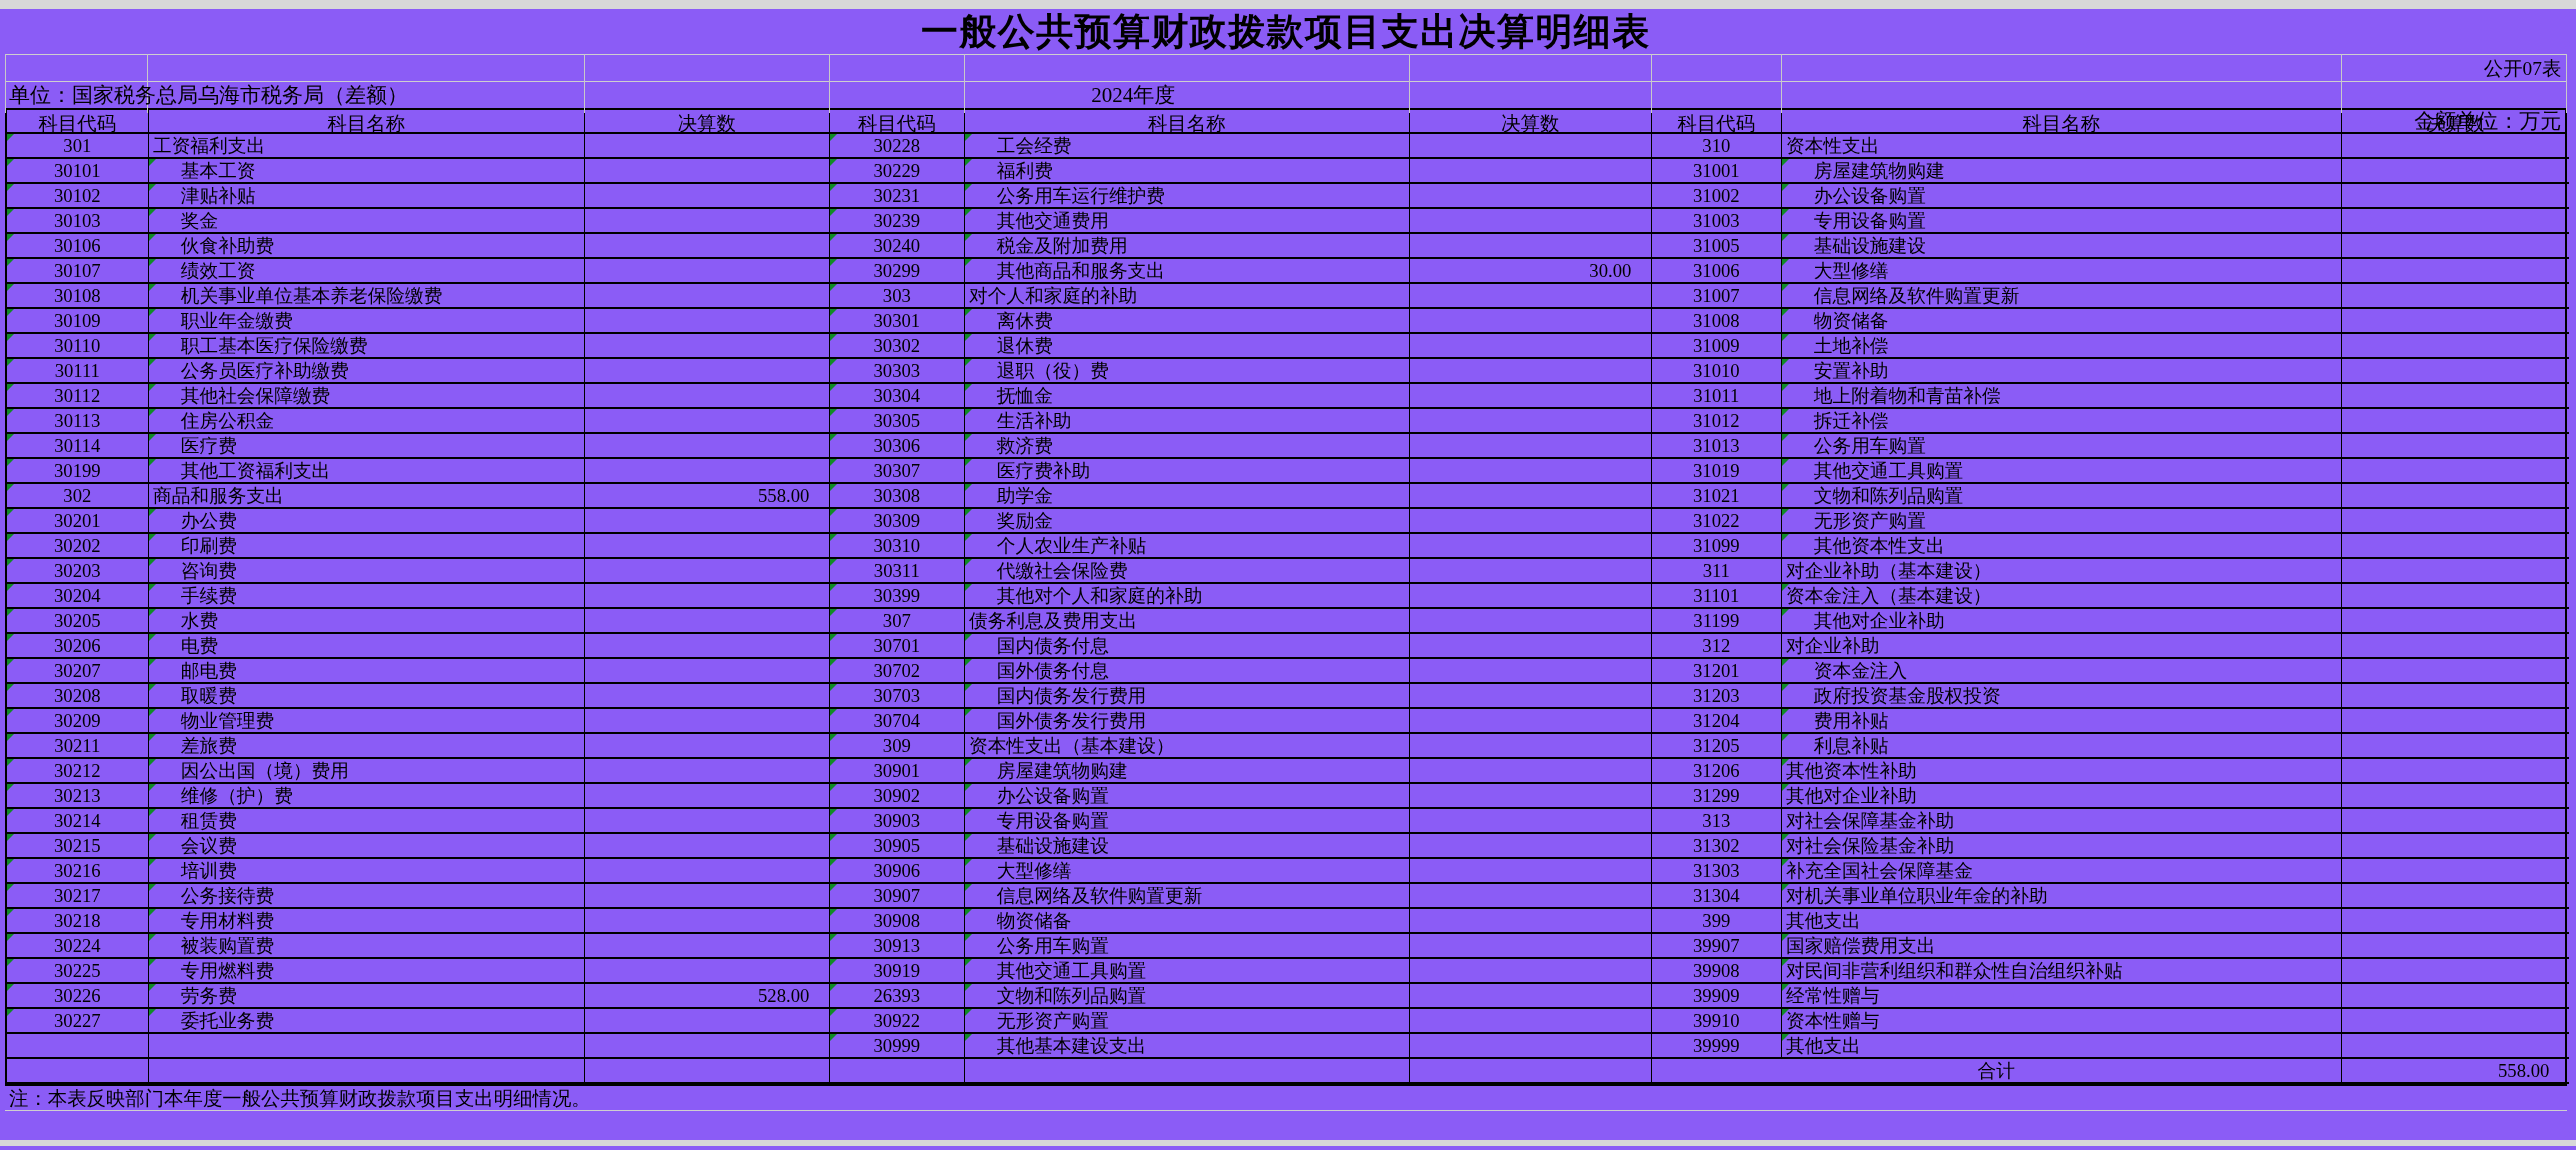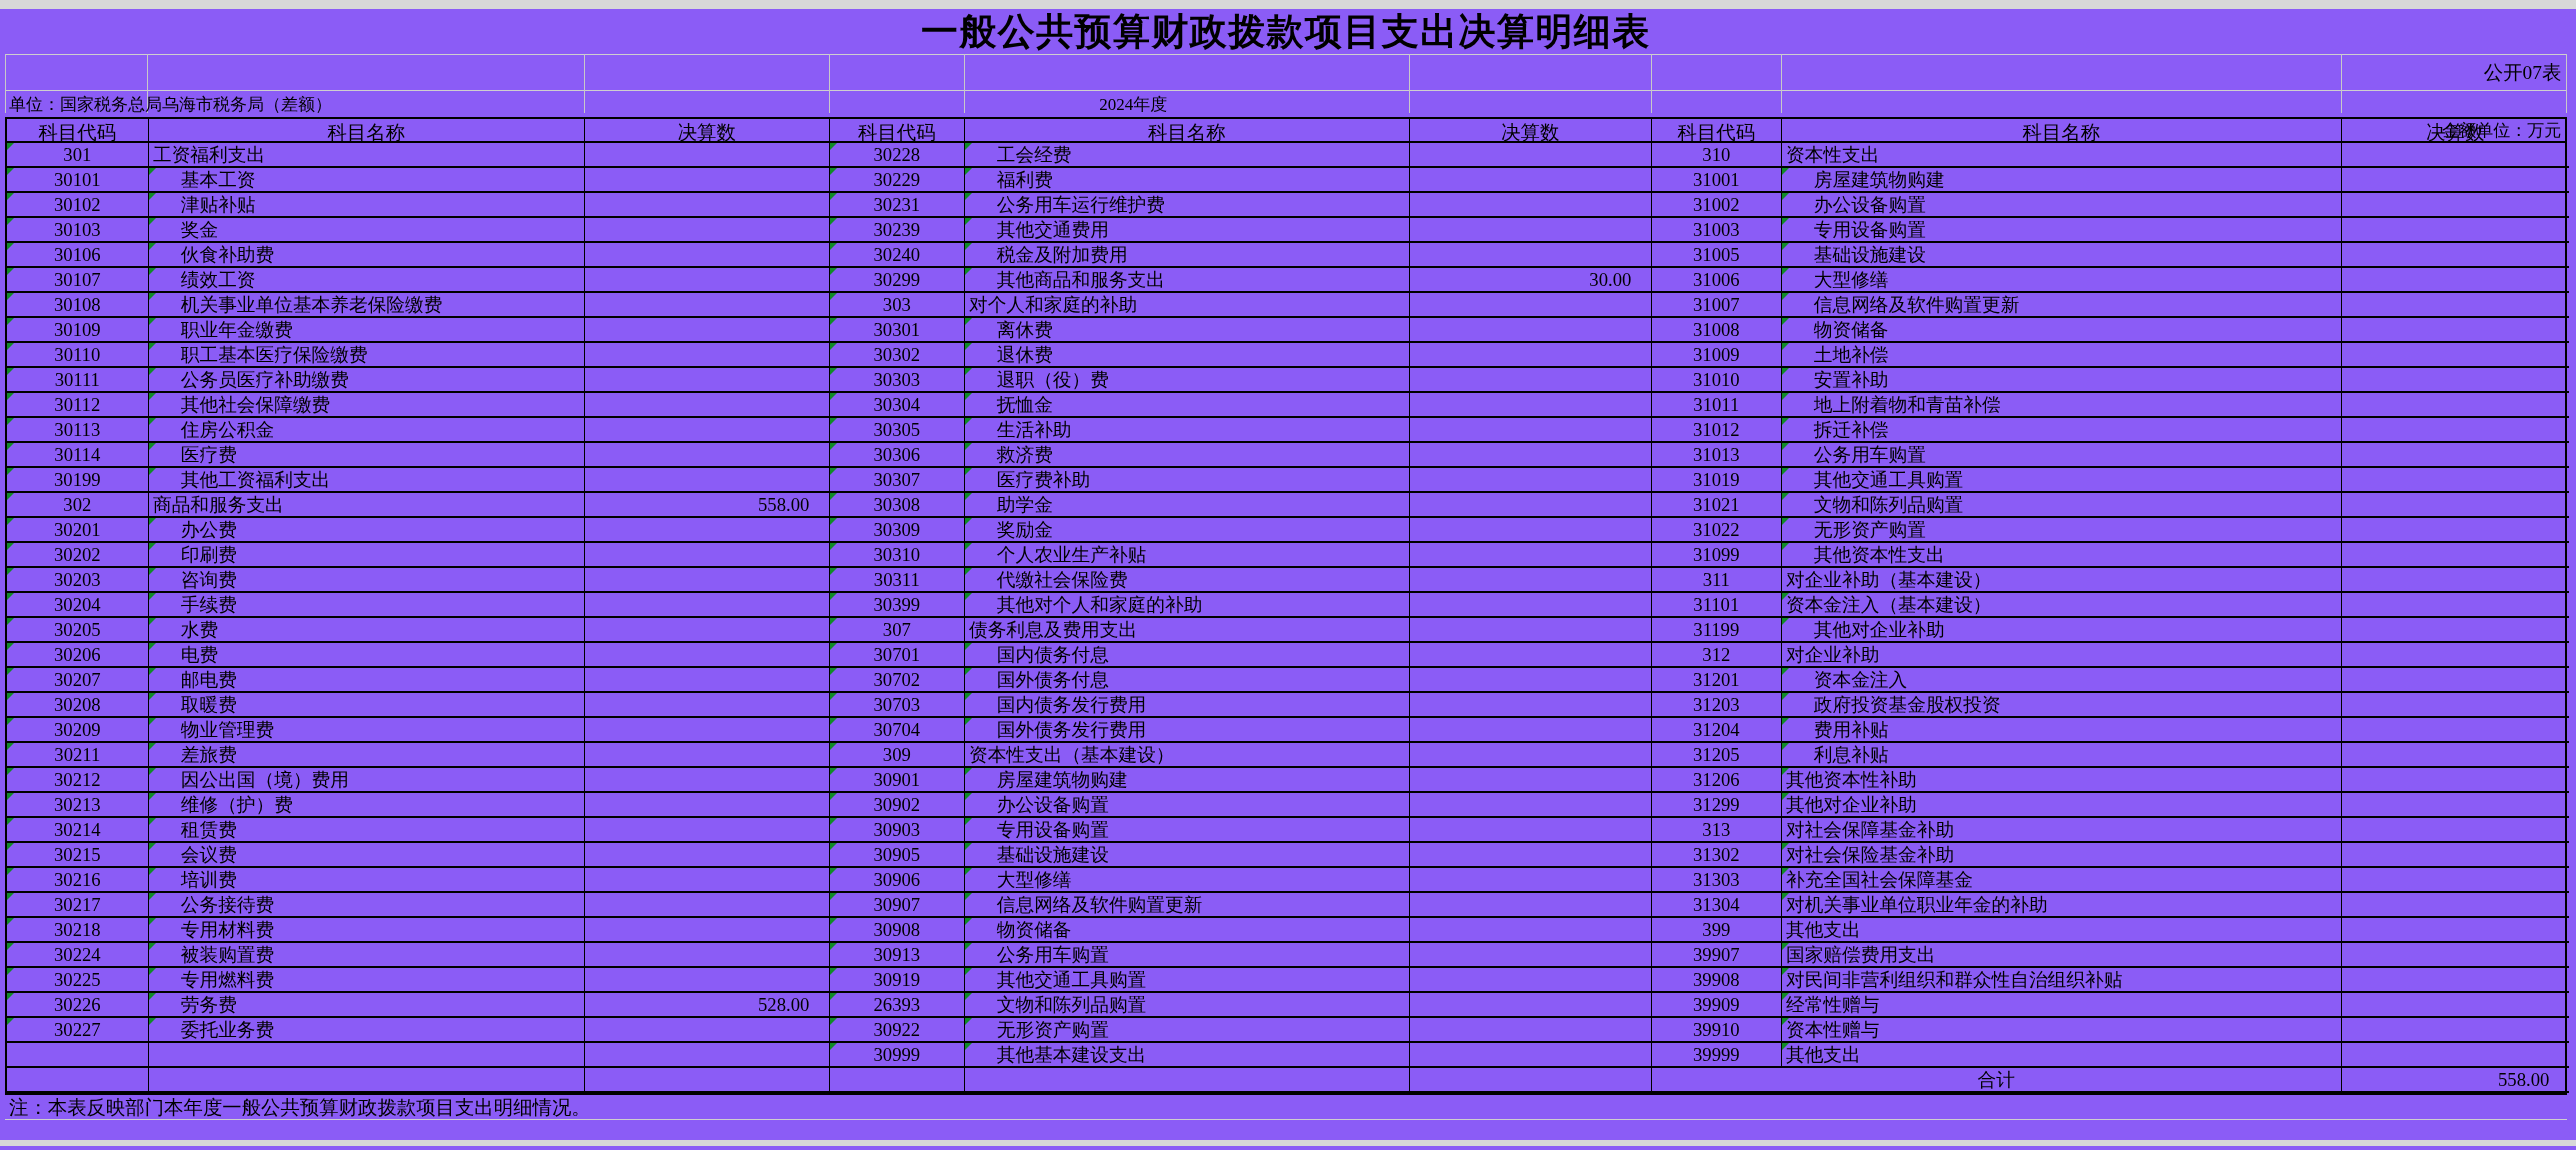--- a/index.html
+++ b/index.html
@@ -12,23 +12,23 @@
     color:#000;
   }
   .band{position:absolute;left:0;width:2576px;background:#d8d8d8;}
   #band-top{top:0;height:9px;}
   #band-bottom{top:1140px;height:5.5px;}
   #sheet{position:absolute;left:4.8px;top:9px;width:2562px;}
   
   #title-row{height:45px;display:flex;align-items:center;justify-content:center;}
   #title-row .t{font-size:37px;font-weight:bold;letter-spacing:1.4px;}
   
-  #meta-a{box-sizing:border-box;height:37px;border-top:0.7px solid #cfcfcf;border-bottom:0.7px solid #cfcfcf;
+  #meta-a{box-sizing:border-box;height:28px;border-top:0.7px solid #cfcfcf;border-bottom:0.7px solid #cfcfcf;
     display:flex;align-items:center;justify-content:flex-end;font-size:19.4px;padding-right:5.5px;}
-  #meta-b{box-sizing:border-box;height:26px;position:relative;font-size:17px;}
+  #meta-b{box-sizing:border-box;height:26px;position:relative;font-size:21px;}
   #meta-b .unit{position:absolute;left:4.2px;top:0;height:26px;display:flex;align-items:center;}
   #meta-b .year{position:absolute;left:906px;width:445px;top:0;height:26px;display:flex;align-items:center;justify-content:center;}
   #meta-b .amount{position:absolute;right:5.5px;top:0;height:26px;display:flex;align-items:center;margin-top:26px;}
   
   #gridlines{position:absolute;left:0;top:0;width:2562px;height:104px;pointer-events:none;}
   #gridlines .v{position:absolute;top:45px;height:59px;width:0.7px;background:#c9c9c9;}
   
   #header-row{
     box-sizing:border-box;
     display:grid;

